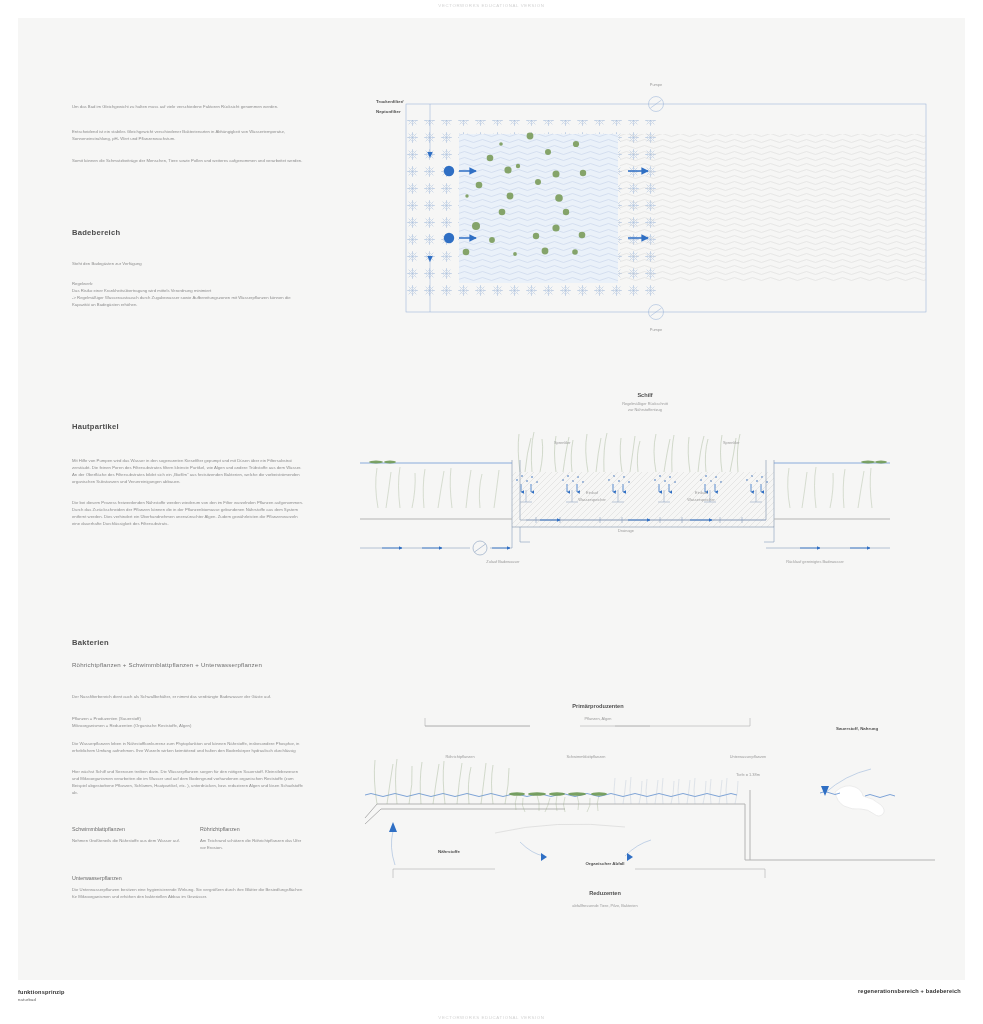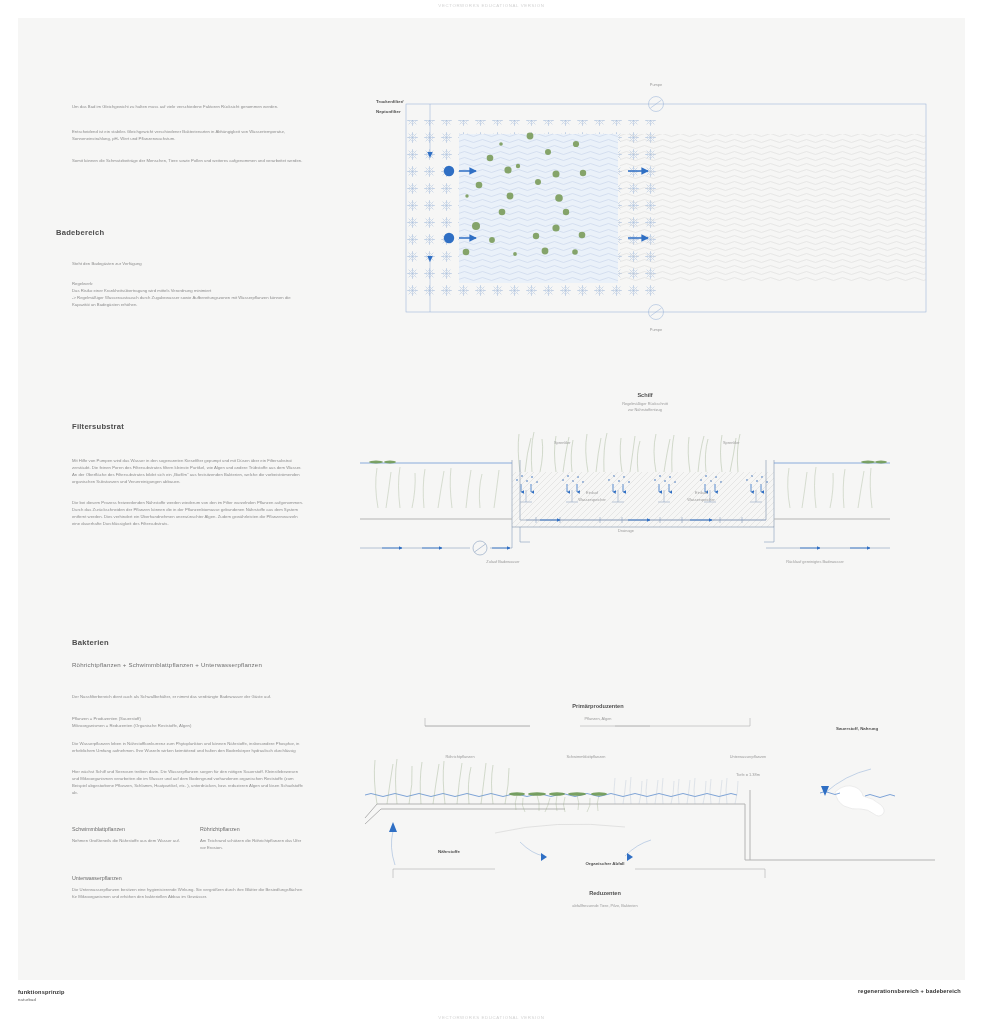--- a/index.html
+++ b/index.html
@@ -31,27 +31,27 @@
 
 <div class="sheet"></div>
 
 <div class="wm top">VECTORWORKS EDUCATIONAL VERSION</div>
 <div class="wm bot">VECTORWORKS EDUCATIONAL VERSION</div>
 
 <div class="tx p blk" style="left:72px;top:104px;width:232px">Um das Bad im Gleichgewicht zu halten muss auf viele verschiedene Faktoren Rücksicht genommen werden.</div>
 <div class="tx p blk" style="left:72px;top:129px;width:232px">Entscheidend ist ein stabiles Gleichgewicht verschiedener Bakterienarten in Abhängigkeit von Wassertemperatur, Sonneneinstrahlung, pH- Wert und Pflanzenwachstum.</div>
 <div class="tx p blk" style="left:72px;top:158px;width:232px">Somit können die Schmutzbeiträge der Menschen, Tiere sowie Pollen und weiteres aufgenommen und verarbeitet werden.</div>
 
-<div class="blk h1" style="left:56px;top:228px">Badebereich</div>
+<div class="blk h1" style="left:72px;top:228px">Badebereich</div>
 <div class="tx p blk" style="left:72px;top:261px;width:232px">Steht den Badegästen zur Verfügung</div>
 <div class="tx p blk" style="left:72px;top:281px;width:232px">Regelwerk:</div>
 <div class="tx p blk" style="left:72px;top:288px;width:232px">Das Risiko einer Krankheitsübertragung wird mittels Verordnung minimiert</div>
 <div class="tx p blk" style="left:72px;top:295px;width:236px">-&gt; Regelmäßiger Wasseraustausch durch Zugabewasser sowie Aufbereitungszonen mit Wasserpflanzen können die Kapazität an Badegästen erhöhen.</div>
 
-<div class="blk h1" style="left:72px;top:422px">Filtersubstrat</div>
+<div class="blk h1" style="left:72px;top:422px">Hautpartikel</div>
 <div class="tx p blk" style="left:72px;top:458px;width:234px">Mit Hilfe von Pumpen wird das Wasser in den sogenannten Kiesefilter gepumpt und mit Düsen über ein Filtersubstrat zerstäubt. Die feinen Poren des Filtersubstrates filtern kleinste Partikel, wie Algen und andere Trübstoffe aus dem Wasser. An der Oberfläche des Filtersubstrates bildet sich ein „Biofilm" aus festsitzenden Bakterien, welche die vorbeiströmenden organischen Substanzen und Verunreinigungen abbauen.</div>
 <div class="tx p blk" style="left:72px;top:500px;width:234px">Die bei diesem Prozess freiwerdenden Nährstoffe werden wiederum von den im Filter wurzelnden Pflanzen aufgenommen. Durch das Zurückschneiden der Pflanzen können die in der Pflanzenbiomasse gebundenen Nährstoffe aus dem System entfernt werden. Dies verhindert ein Überhandnehmen unerwünschter Algen. Zudem gewährleisten die Pflanzenwurzeln eine dauerhafte Durchlässigkeit des Filtersubstrats.</div>
 
 <div class="blk h1" style="left:72px;top:638px">Bakterien</div>
 <div class="blk h2" style="left:72px;top:661px;width:260px">Röhrichtpflanzen + Schwimmblattpflanzen + Unterwasserpflanzen</div>
 <div class="tx p blk" style="left:72px;top:694px;width:232px">Der Nassfilterbereich dient auch als Schwallbehälter, er nimmt das verdrängte Badewasser der Gäste auf.</div>
 <div class="tx p blk" style="left:72px;top:716px;width:232px">Pflanzen = Produzenten (Sauerstoff)</div>
 <div class="tx p blk" style="left:72px;top:723px;width:232px">Mikroorganismen = Reduzenten (Organische Reststoffe, Algen)</div>
 <div class="tx p blk" style="left:72px;top:741px;width:234px">Die Wasserpflanzen leben in Nährstoffkonkurrenz zum Phytoplankton und können Nährstoffe, insbesondere Phosphor, in erheblichem Umfang aufnehmen. Ihre Wurzeln wirken keimtötend und halten den Bodenkörper hydraulisch durchlässig</div>
 <div class="tx p blk" style="left:72px;top:769px;width:234px">Hier wächst Schilf und Seerosen treiben darin. Die Wasserpflanzen sorgen für den nötigen Sauerstoff. Kleinstlebewesen und Mikroorganismen verarbeiten die im Wasser und auf dem Bodengrund vorhandenen organischen Reststoffe (zum Beispiel abgestorbene Pflanzen, Schlamm, Hautpartikel, etc. ), unterdrücken, bzw. reduzieren Algen und lösen Schadstoffe ab.</div>

